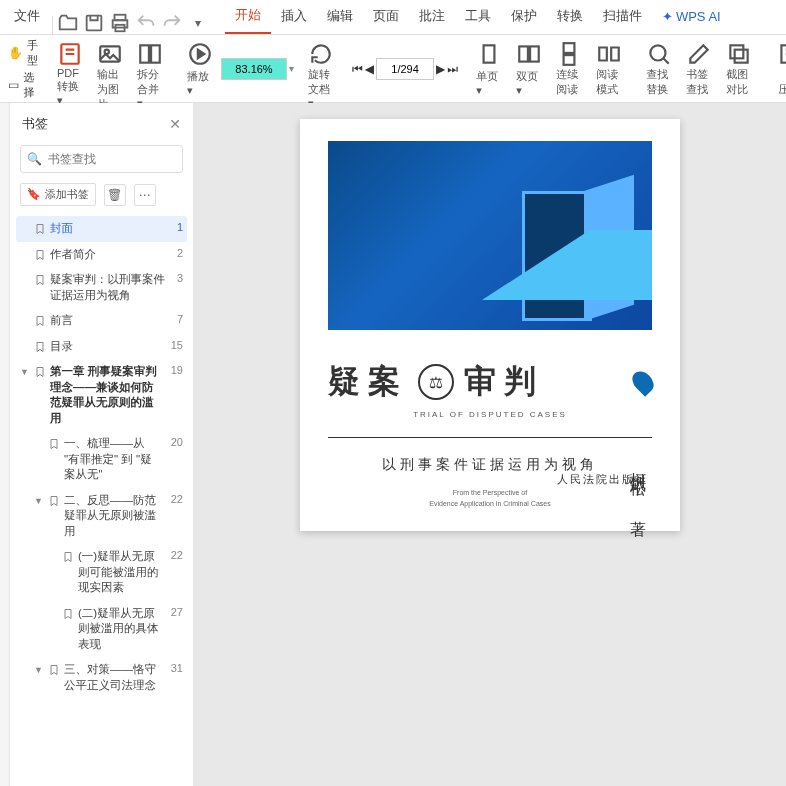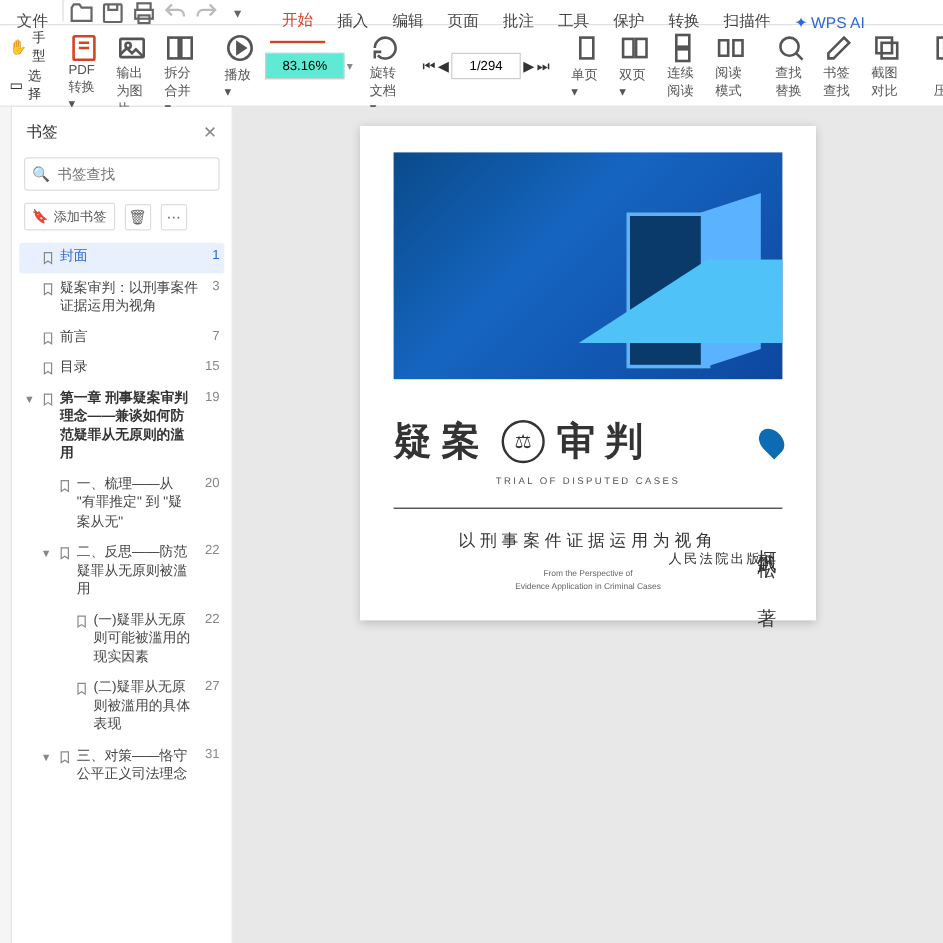--- a/index.html
+++ b/index.html
@@ -1,18 +1,18 @@
 <!DOCTYPE html>
 <html><head>
 <meta charset="utf-8">
 <style>
 *{margin:0;padding:0;box-sizing:border-box;font-family:"Microsoft YaHei",sans-serif}
 body{background:#d8d6d4;width:786px;height:786px;overflow:hidden;font-size:12px;color:#333}
 .app{background:#fff;width:786px;height:786px;display:flex;flex-direction:column}
-.menubar{height:21px;display:flex;align-items:flex-start;border-bottom:1px solid #e0e0e0;padding:0 4px}
+.menubar{height:35px;display:flex;align-items:flex-end;border-bottom:1px solid #e0e0e0;padding:0 4px}
 .menubar .mitem{padding:0 10px;height:36px;display:flex;align-items:center;cursor:pointer;font-size:13px;color:#444}
 .menubar .mitem.active{color:#d14424;border-bottom:2px solid #d14424}
 .menubar .mitem.ai{color:#2c68d8}
 .menubar .sep{width:1px;height:18px;background:#ddd;margin:0 2px}
 .menubar .iconbtn{width:22px;height:22px;display:flex;align-items:center;justify-content:center;cursor:pointer;color:#666;margin:0 2px}
 .toolbar{height:68px;display:flex;align-items:center;border-bottom:1px solid #e0e0e0;padding:0 8px;gap:2px}
 .tgroup{display:flex;flex-direction:column;align-items:center;padding:0 6px;height:56px;justify-content:space-between}
 .tgroup .ticon{width:26px;height:26px;display:flex;align-items:center;justify-content:center;color:#555;font-size:18px}
 .tgroup .tlabel{font-size:11px;color:#555}
 .tvsep{width:1px;height:44px;background:#e5e5e5;margin:0 4px}
@@ -290,20 +290,28 @@
                 <path d="M6 3h12v18l-6-4-6 4z"></path>
               </svg></span>
             <span class="bm-label">封面</span>
             <span class="bm-page">1</span>
           </div>
           <div class="bm l1">
             <span class="bm-chev"></span>
             <span class="bm-icon"><svg viewBox="0 0 24 24" fill="none" stroke="currentColor" stroke-width="2">
                 <path d="M6 3h12v18l-6-4-6 4z"></path>
               </svg></span>
+            <span class="bm-label">作者简介</span>
+            <span class="bm-page">2</span>
+          </div>
+          <div class="bm l1">
+            <span class="bm-chev"></span>
+            <span class="bm-icon"><svg viewBox="0 0 24 24" fill="none" stroke="currentColor" stroke-width="2">
+                <path d="M6 3h12v18l-6-4-6 4z"></path>
+              </svg></span>
             <span class="bm-label">疑案审判：以刑事案件证据运用为视角</span>
             <span class="bm-page">3</span>
           </div>
           <div class="bm l1">
             <span class="bm-chev"></span>
             <span class="bm-icon"><svg viewBox="0 0 24 24" fill="none" stroke="currentColor" stroke-width="2">
                 <path d="M6 3h12v18l-6-4-6 4z"></path>
               </svg></span>
             <span class="bm-label">前言</span>
             <span class="bm-page">7</span>

